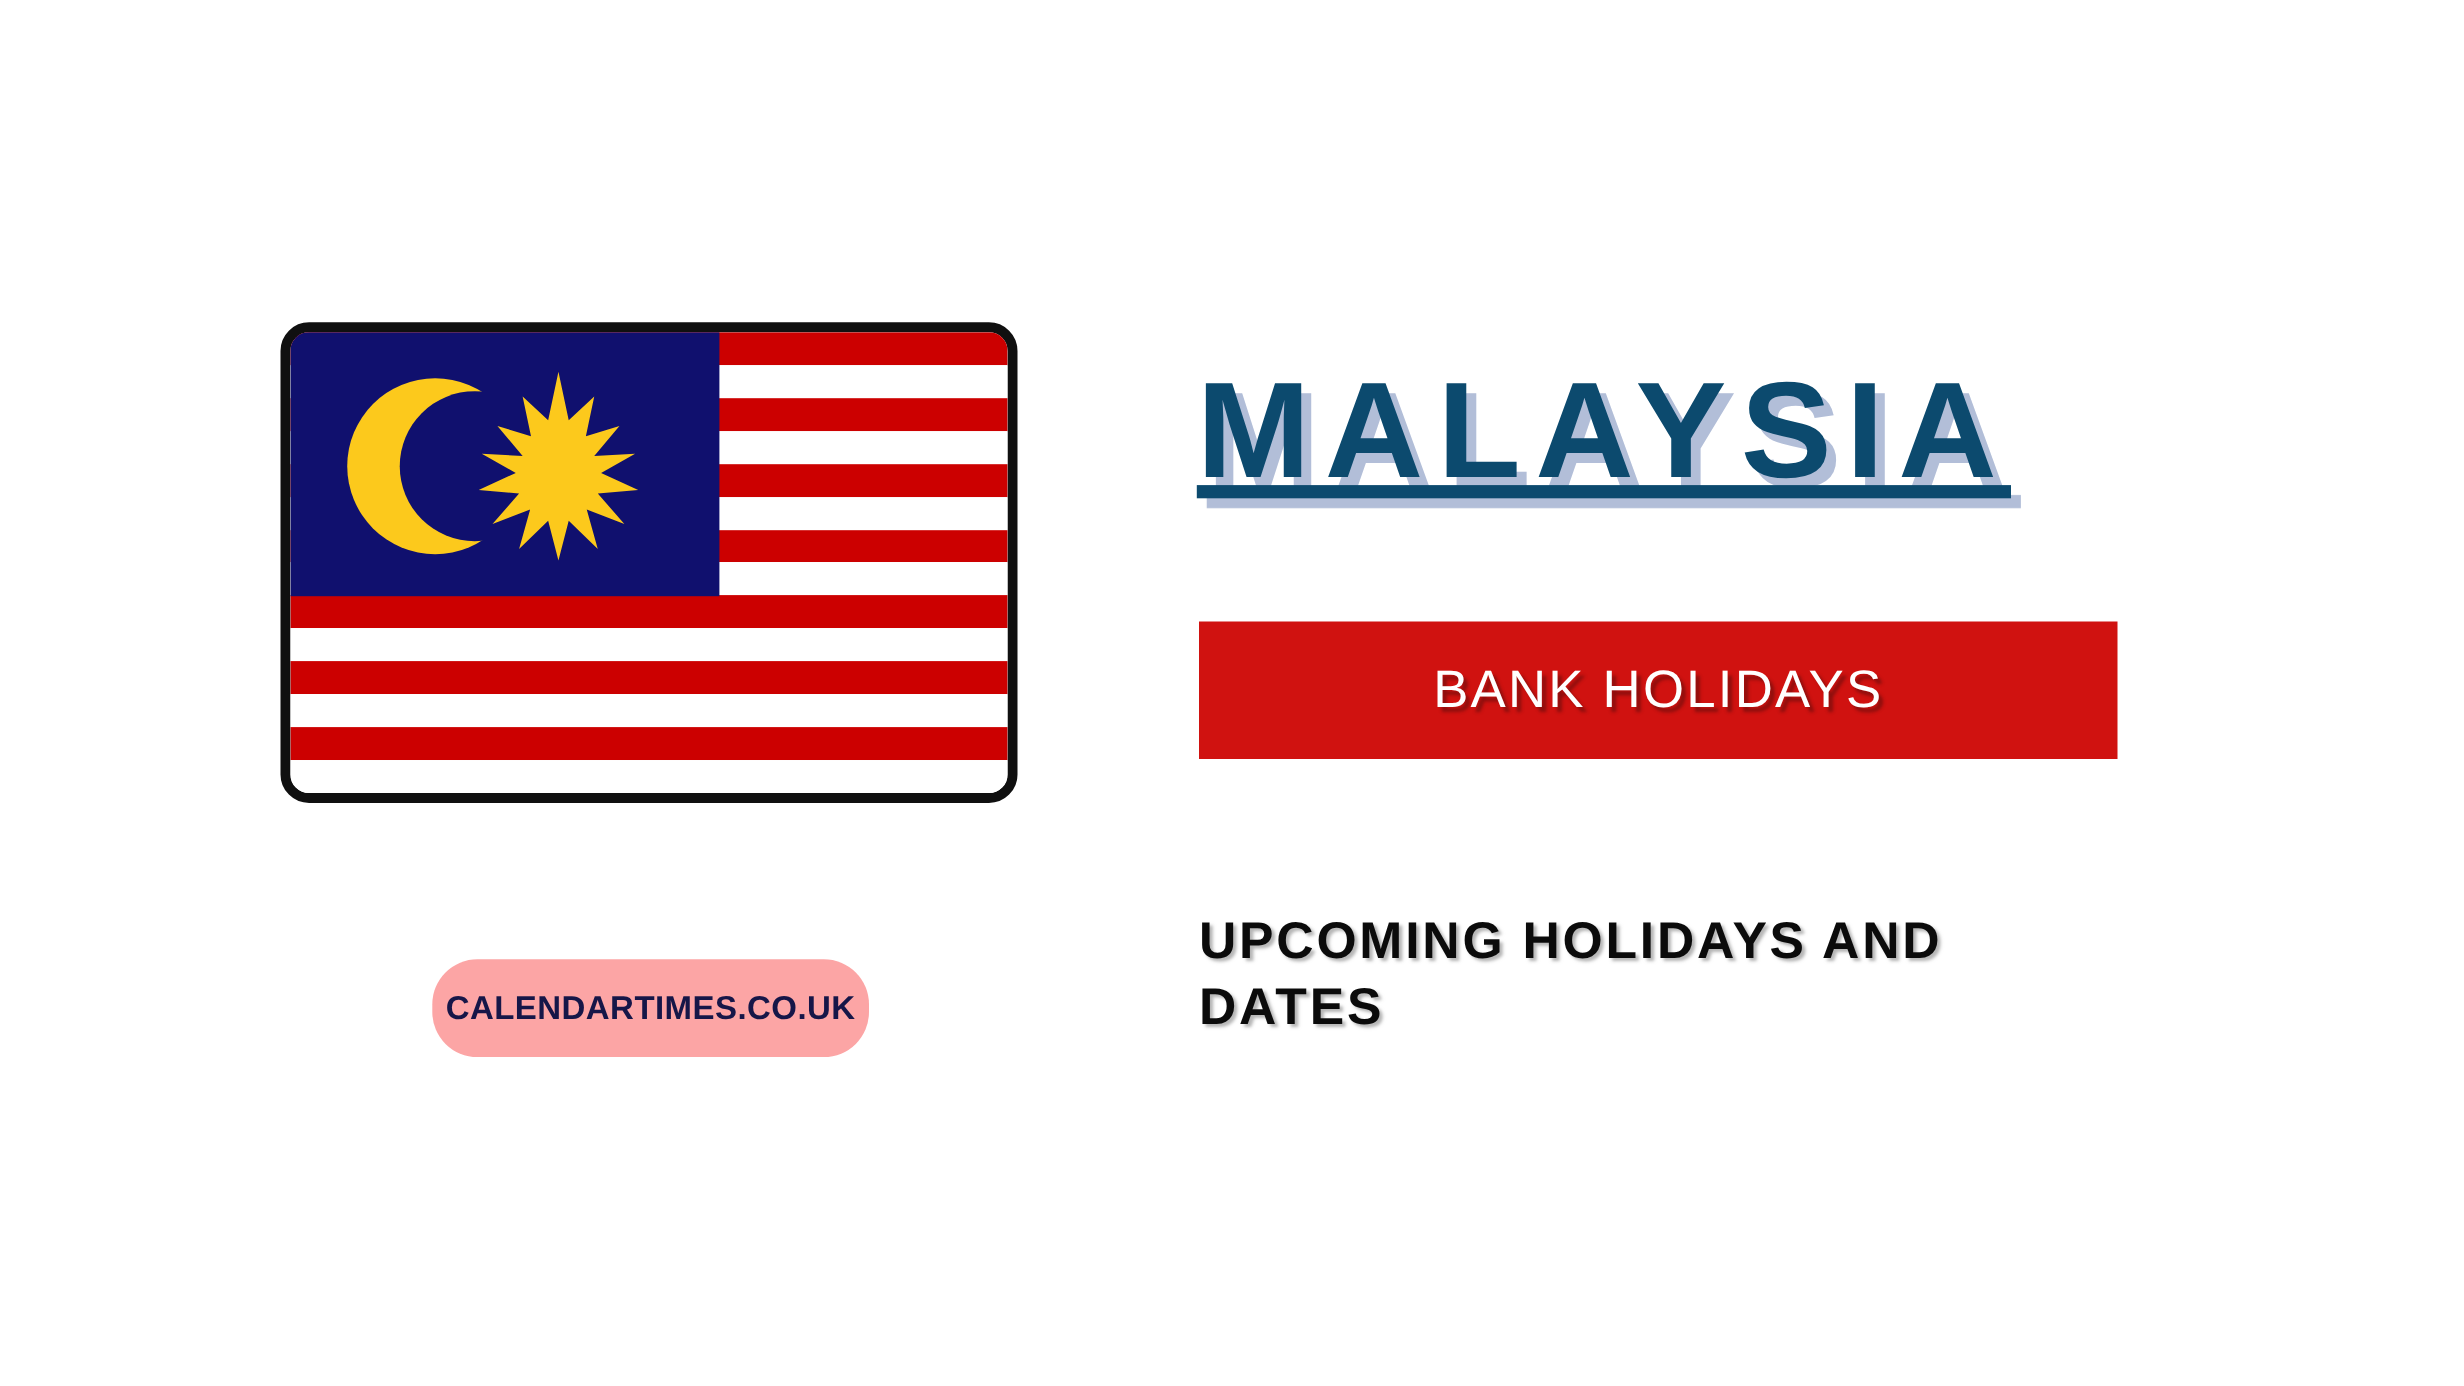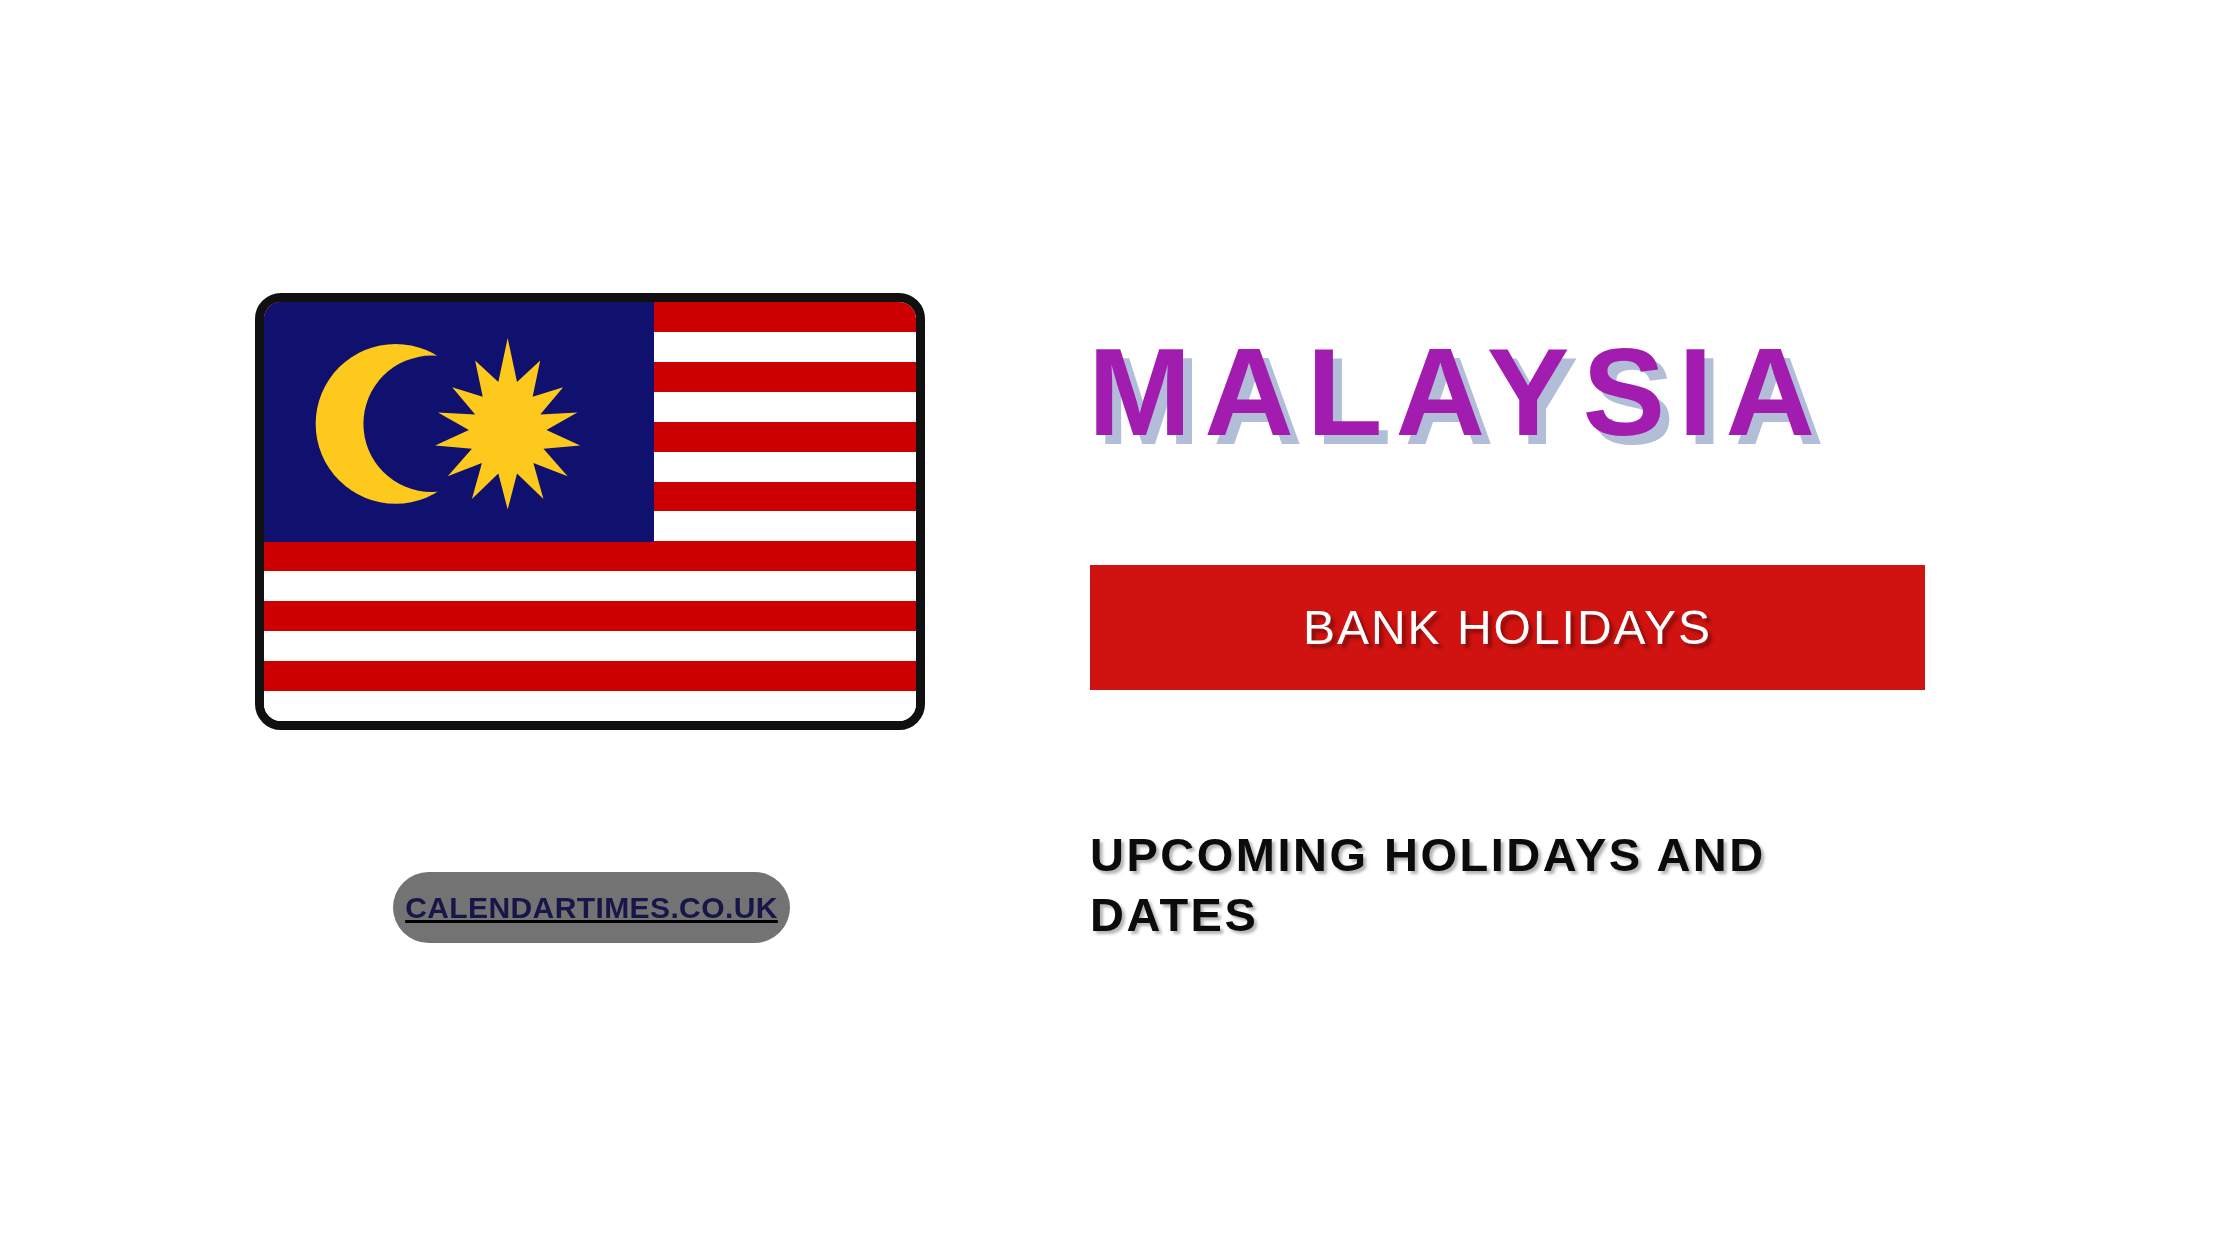--- a/index.html
+++ b/index.html
@@ -67,23 +67,24 @@
 
   
   .title {
     position: absolute;
     left: 1088px;
     top: 330px;
     font-size: 124px;
     font-weight: bold;
     letter-spacing: 13px;
     line-height: 1;
-    color: #a21caf;
+    color: #0c4a6e;
     text-shadow: 9px 9px 0 #B2BED8;
     white-space: nowrap;
+    text-decoration: underline;
   }
 
   .banner {
     position: absolute;
     left: 1090px;
     top: 565px;
     width: 835px;
     height: 125px;
     background: #D01210;
     display: flex;
@@ -111,27 +112,26 @@
     color: #0B0B0B;
     text-shadow: 3px 3px 3px rgba(120,120,120,0.55);
   }
 
   
   .badge {
     position: absolute;
     left: 393px;
     top: 872px;
     width: 397px;
-    height: 71px;
-    background: #737373;
+    height: 89px;
+    background: #fca5a5;
     border-radius: 41px;
     display: flex;
     align-items: center;
     justify-content: center;
-    text-decoration: underline;
   }
   .badge-label {
     font-size: 30px;
     font-weight: bold;
     letter-spacing: 0.4px;
     color: #161648;
     white-space: nowrap;
   }
 </style>
 </head>

